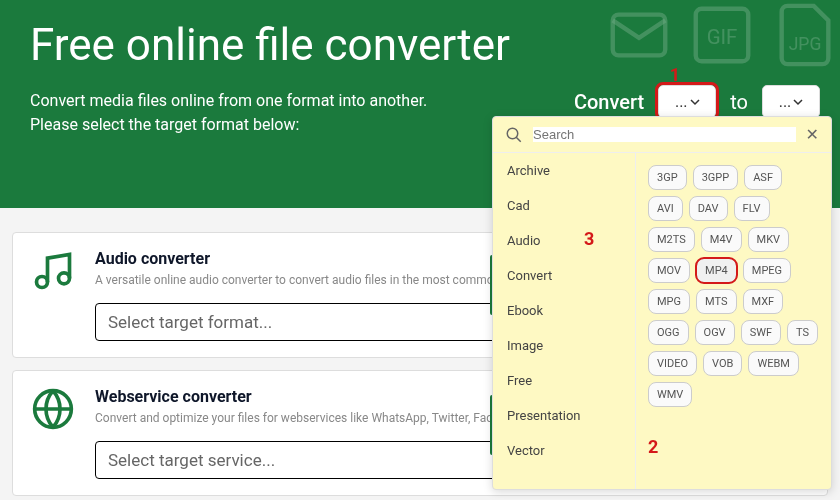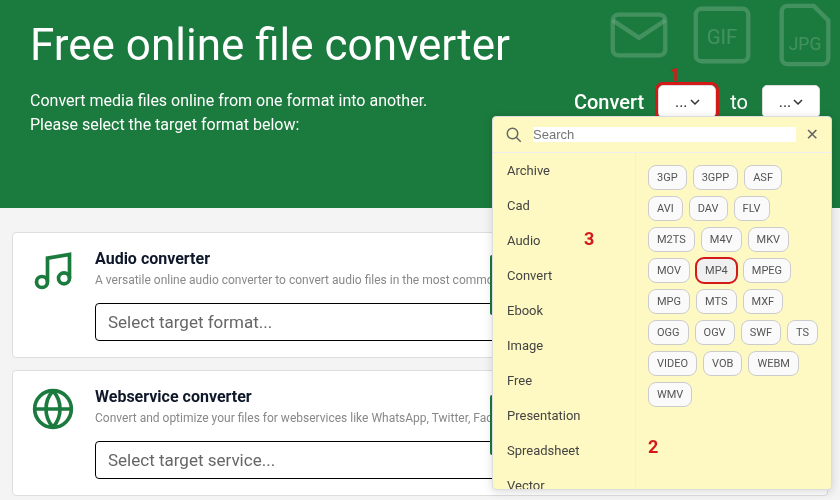--- a/index.html
+++ b/index.html
@@ -149,21 +149,20 @@
   <div class="dropdown-body">
     <div class="cat-list" id="cat-list">
         <div class="cat-item">Archive</div>
         <div class="cat-item">Cad</div>
         <div class="cat-item">Audio</div>
         <div class="cat-item">Convert</div>
         <div class="cat-item">Ebook</div>
         <div class="cat-item">Image</div>
         <div class="cat-item">Free</div>
         <div class="cat-item">Presentation</div>
-        <div class="cat-item">Spreadsheet</div>
         <div class="cat-item">Vector</div>
       </div>
     <div class="format-grid" id="fmt-grid">
         <div class="fmt">3GP</div>
         <div class="fmt">3GPP</div>
         <div class="fmt">ASF</div>
         <div class="fmt">AVI</div>
         <div class="fmt">DAV</div>
         <div class="fmt">FLV</div>
         <div class="fmt">M2TS</div>

